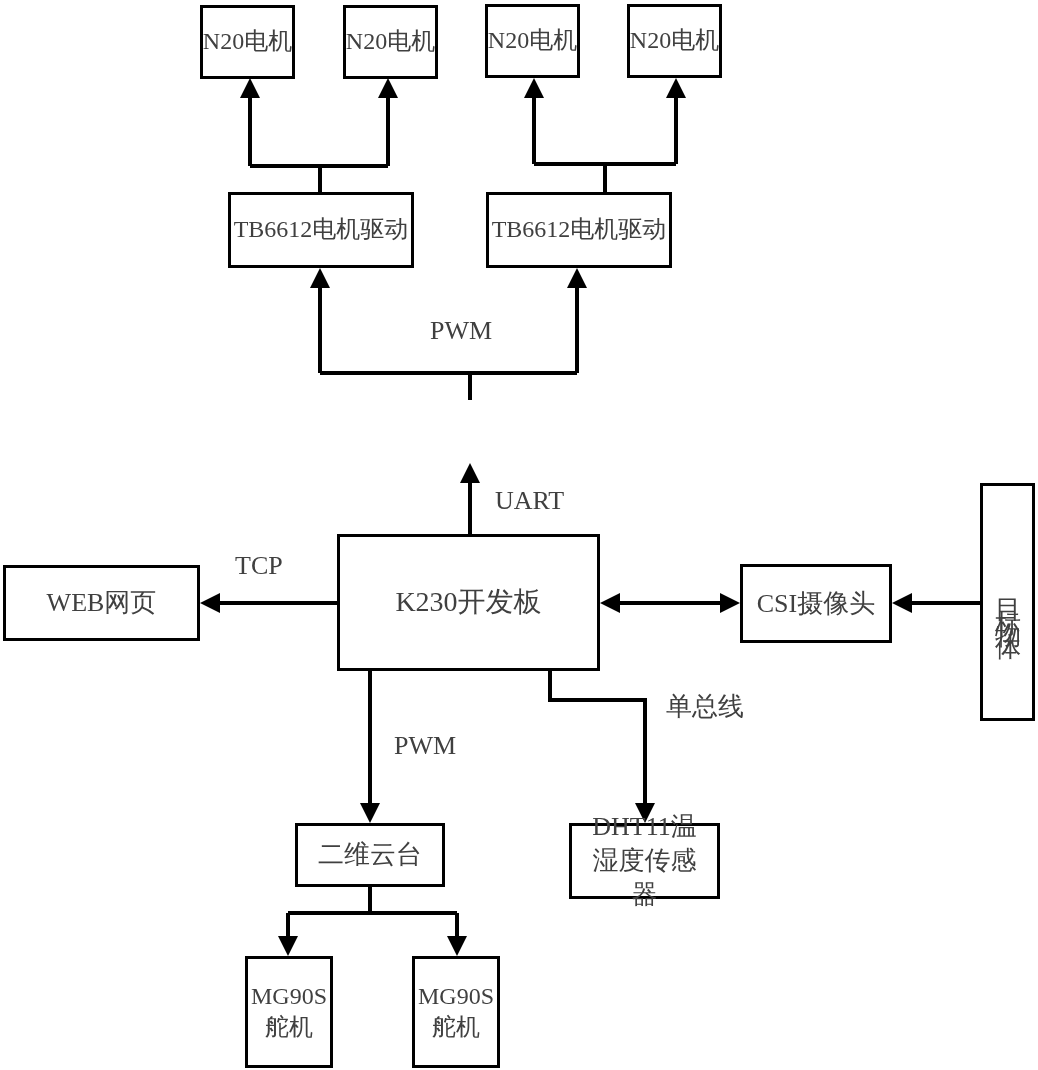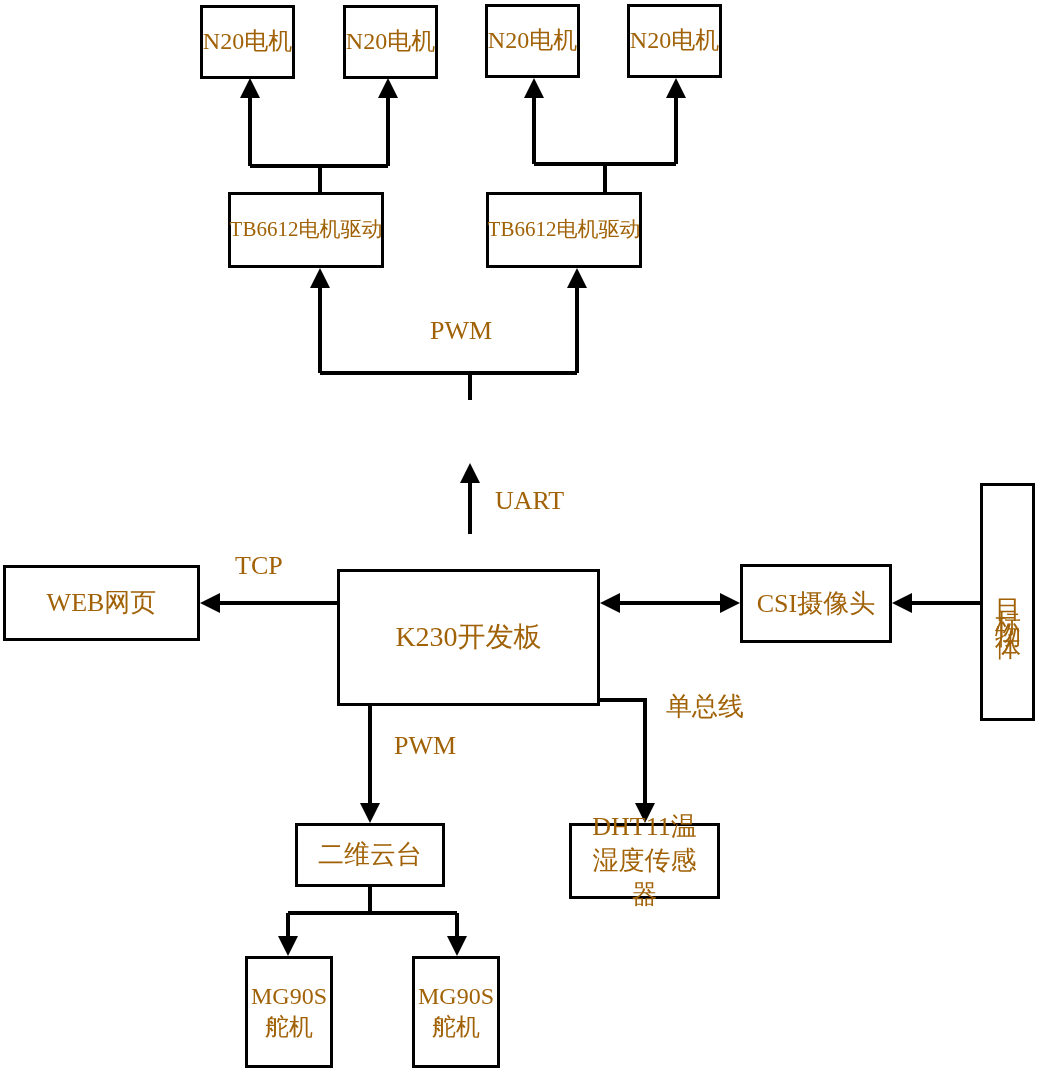--- a/index.html
+++ b/index.html
@@ -6,21 +6,21 @@
     margin: 0;
     padding: 0;
     background: #ffffff;
   }
   .canvas {
     position: relative;
     width: 1038px;
     height: 1070px;
     background: #ffffff;
     font-family: "Liberation Serif", "DejaVu Serif", serif;
-    color: #a16207;
+    color: #404040;
     overflow: hidden;
   }
   .connector-layer {
     position: absolute;
     left: 0;
     top: 0;
     z-index: 0;
   }
   .connector-layer path {
     stroke: #000000;
@@ -39,21 +39,21 @@
     display: flex;
     align-items: center;
     justify-content: center;
     text-align: center;
     font-size: 26px;
     line-height: 1.3;
     z-index: 1;
   }
   .box.nowrap { white-space: nowrap; }
   .box.n20      { width: 95px;  height: 74px; font-size: 24px; }
-  .box.tb6612   { width: 156px; height: 76px; font-size: 21px; }
+  .box.tb6612   { width: 186px; height: 76px; font-size: 24px; }
   .box.esp32    { width: 190px; height: 63px; }
   .box.k230     { width: 263px; height: 137px; font-size: 28px; }
   .box.web      { width: 197px; height: 76px; }
   .box.csi      { width: 152px; height: 79px; }
   .box.target   { width: 55px;  height: 238px; }
   .box.gimbal   { width: 150px; height: 64px; text-align: center; }
   .box.dht11    { width: 151px; height: 76px; padding: 2px 12px; }
   .box.mg90s    { width: 88px;  height: 112px; font-size: 24px; padding: 2px; }
   .vtext {
     writing-mode: vertical-lr;
@@ -136,21 +136,21 @@
 
   <div class="box n20 nowrap" style="left:485px; top:4px;">N20电机</div>
 
   <div class="box n20 nowrap" style="left:627px; top:4px;">N20电机</div>
 
   <div class="box tb6612 nowrap" style="left:228px; top:192px;">TB6612电机驱动</div>
 
   <div class="box tb6612 nowrap" style="left:486px; top:192px;">TB6612电机驱动</div>
 
 
-  <div class="box k230 nowrap" style="left:337px; top:534px;margin-top:35px;">K230开发板</div>
+  <div class="box k230 nowrap" style="left:337px; top:534px;">K230开发板</div>
 
   <div class="box csi nowrap" style="left:740px; top:564px;">CSI摄像头</div>
 
   <div class="box web nowrap" style="left:3px; top:565px;">WEB网页</div>
 
   <div class="box target" style="left:980px; top:483px;">
     <span class="vtext">目标物体</span>
   </div>
 
   <div class="box gimbal nowrap" style="left:295px; top:823px;">二维云台</div>

